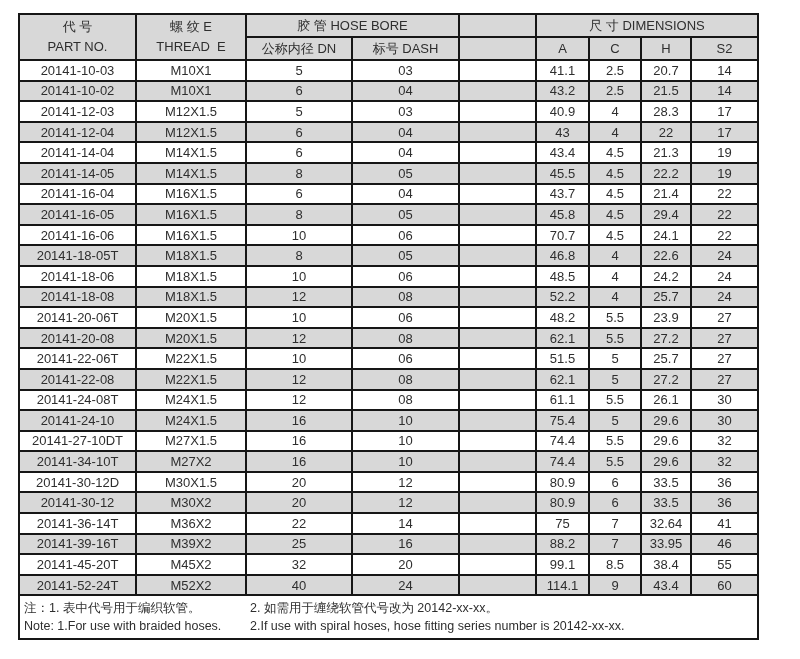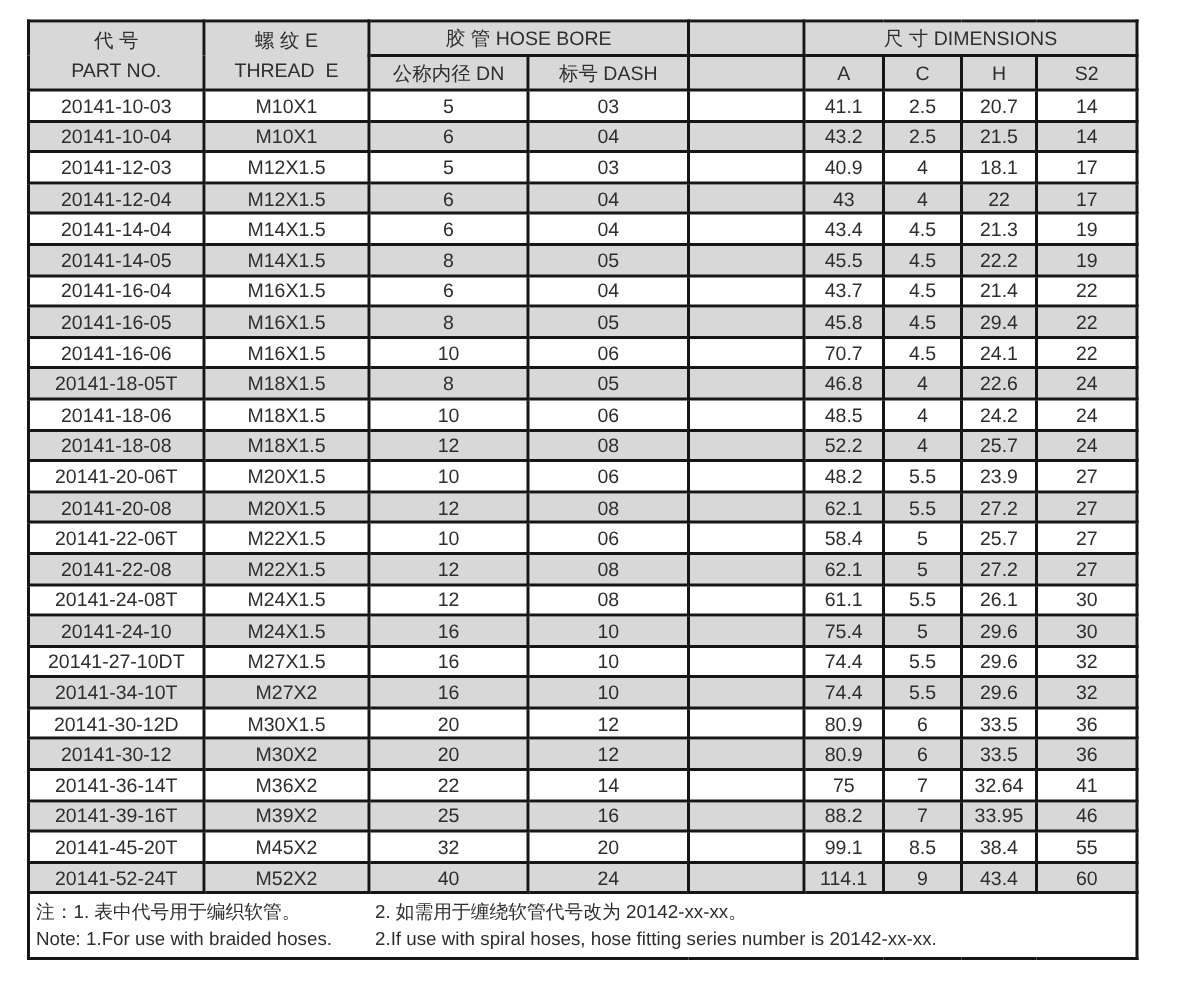--- a/index.html
+++ b/index.html
@@ -80,39 +80,39 @@
           <td>M10X1</td>
           <td>5</td>
           <td>03</td>
           <td></td>
           <td>41.1</td>
           <td>2.5</td>
           <td>20.7</td>
           <td>14</td>
         </tr>
         <tr>
-          <td>20141-10-04</td>
+          <td>20141-10-02</td>
           <td>M10X1</td>
           <td>6</td>
           <td>04</td>
           <td></td>
           <td>43.2</td>
           <td>2.5</td>
           <td>21.5</td>
           <td>14</td>
         </tr>
         <tr>
           <td>20141-12-03</td>
           <td>M12X1.5</td>
           <td>5</td>
           <td>03</td>
           <td></td>
           <td>40.9</td>
           <td>4</td>
-          <td>18.1</td>
+          <td>28.3</td>
           <td>17</td>
         </tr>
         <tr>
           <td>20141-12-04</td>
           <td>M12X1.5</td>
           <td>6</td>
           <td>04</td>
           <td></td>
           <td>43</td>
           <td>4</td>
@@ -228,21 +228,21 @@
           <td>5.5</td>
           <td>27.2</td>
           <td>27</td>
         </tr>
         <tr>
           <td>20141-22-06T</td>
           <td>M22X1.5</td>
           <td>10</td>
           <td>06</td>
           <td></td>
-          <td>58.4</td>
+          <td>51.5</td>
           <td>5</td>
           <td>25.7</td>
           <td>27</td>
         </tr>
         <tr>
           <td>20141-22-08</td>
           <td>M22X1.5</td>
           <td>12</td>
           <td>08</td>
           <td></td>

